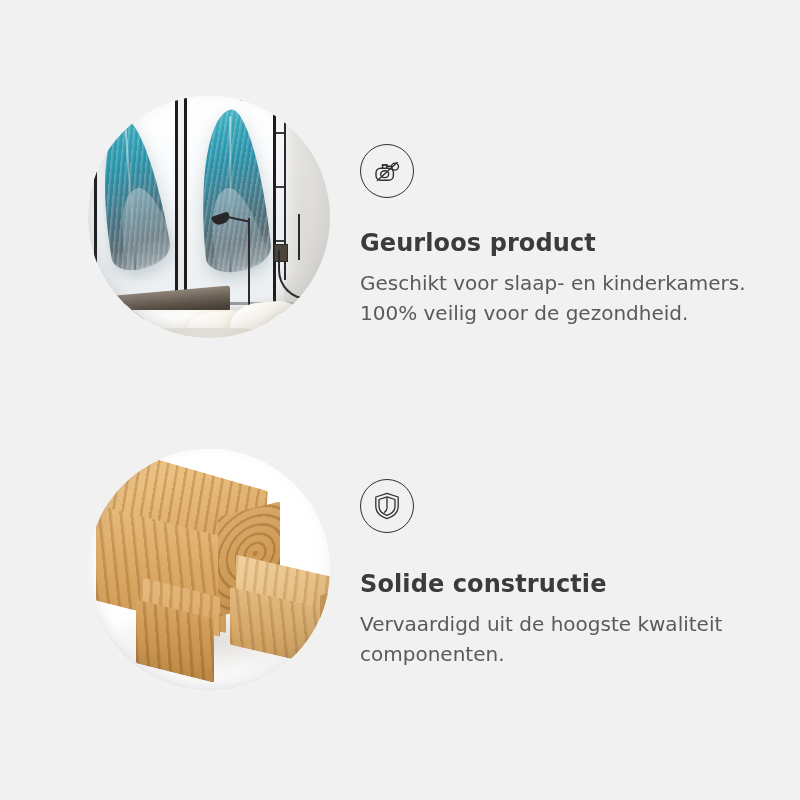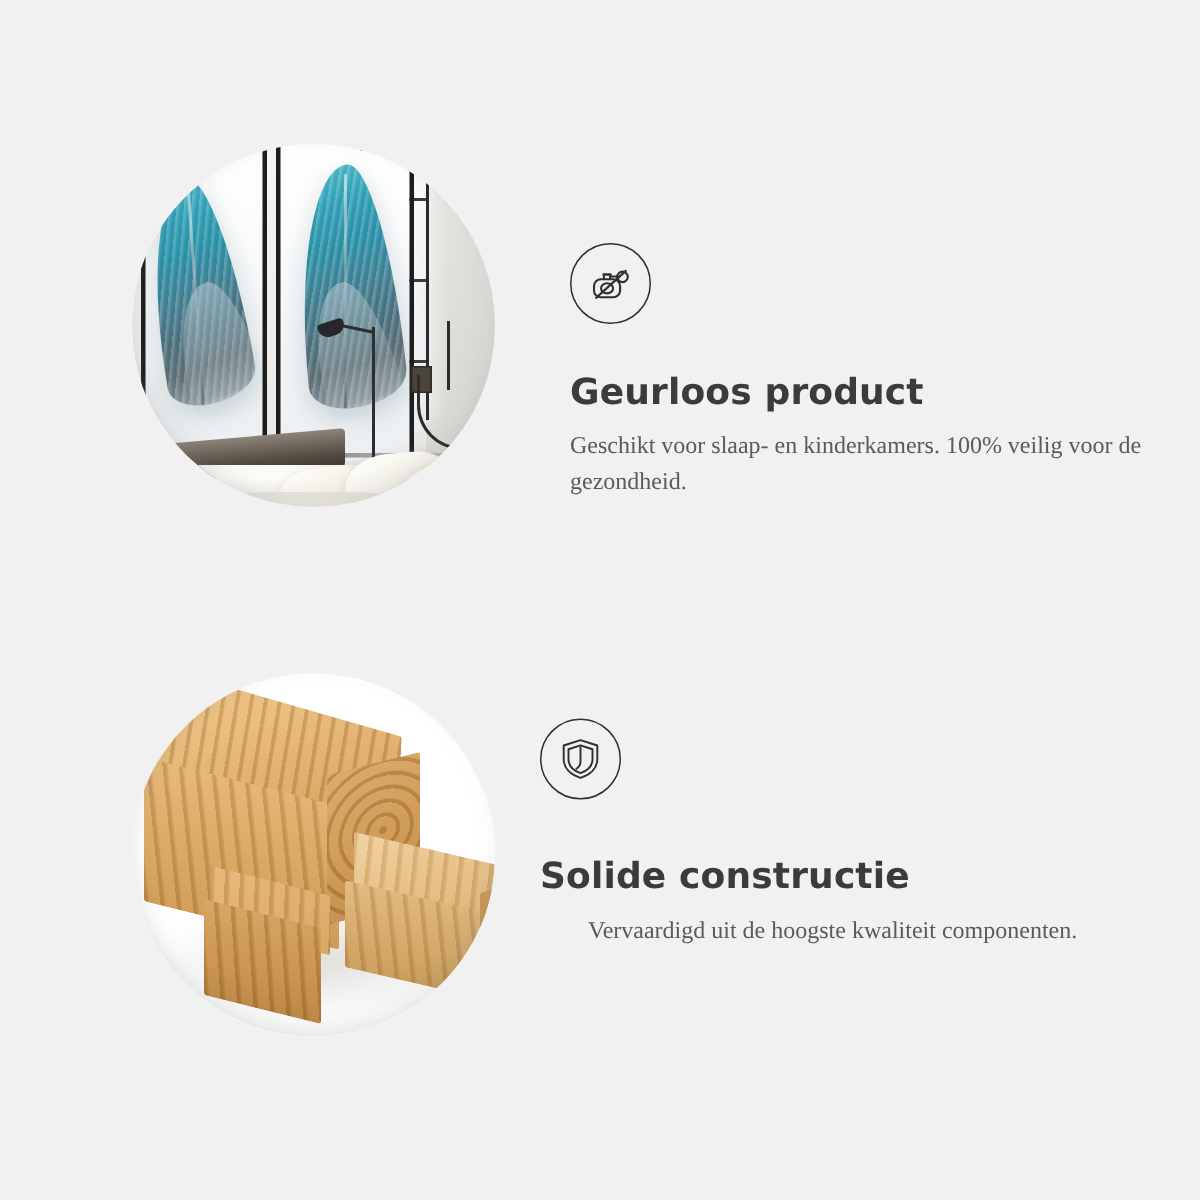--- a/index.html
+++ b/index.html
@@ -380,30 +380,29 @@
     color: #3b3b3b;
     letter-spacing: 0.1px;
     line-height: 1.25;
   }
   .feature--one .heading { margin-top: 30px; }
   .feature--two .heading { margin-top: 36px; }
 
   .body-text {
     margin: 0;
     padding: 0;
-    font-size: 16px;
+    font-size: 20px;
     color: #5a5a5a;
     line-height: 1.5;
     max-width: 392px;
-    font-family: Liberation Serif, serif;
   }
   .feature--one .body-text { margin-top: 10px; }
-  .feature--two .body-text { margin-top: 10px; margin-left: 32px; }
-
-  .feature--one .content { top: 124px; margin-left: 20px; }
+  .feature--two .body-text { margin-top: 10px; }
+
+  .feature--one .content { top: 106px; }
   .feature--two .content { top: 88px; }
 </style>
 </head>
 <body>
 
 <div class="features">
 
   <section class="feature feature--one">
 
     <div class="media">

